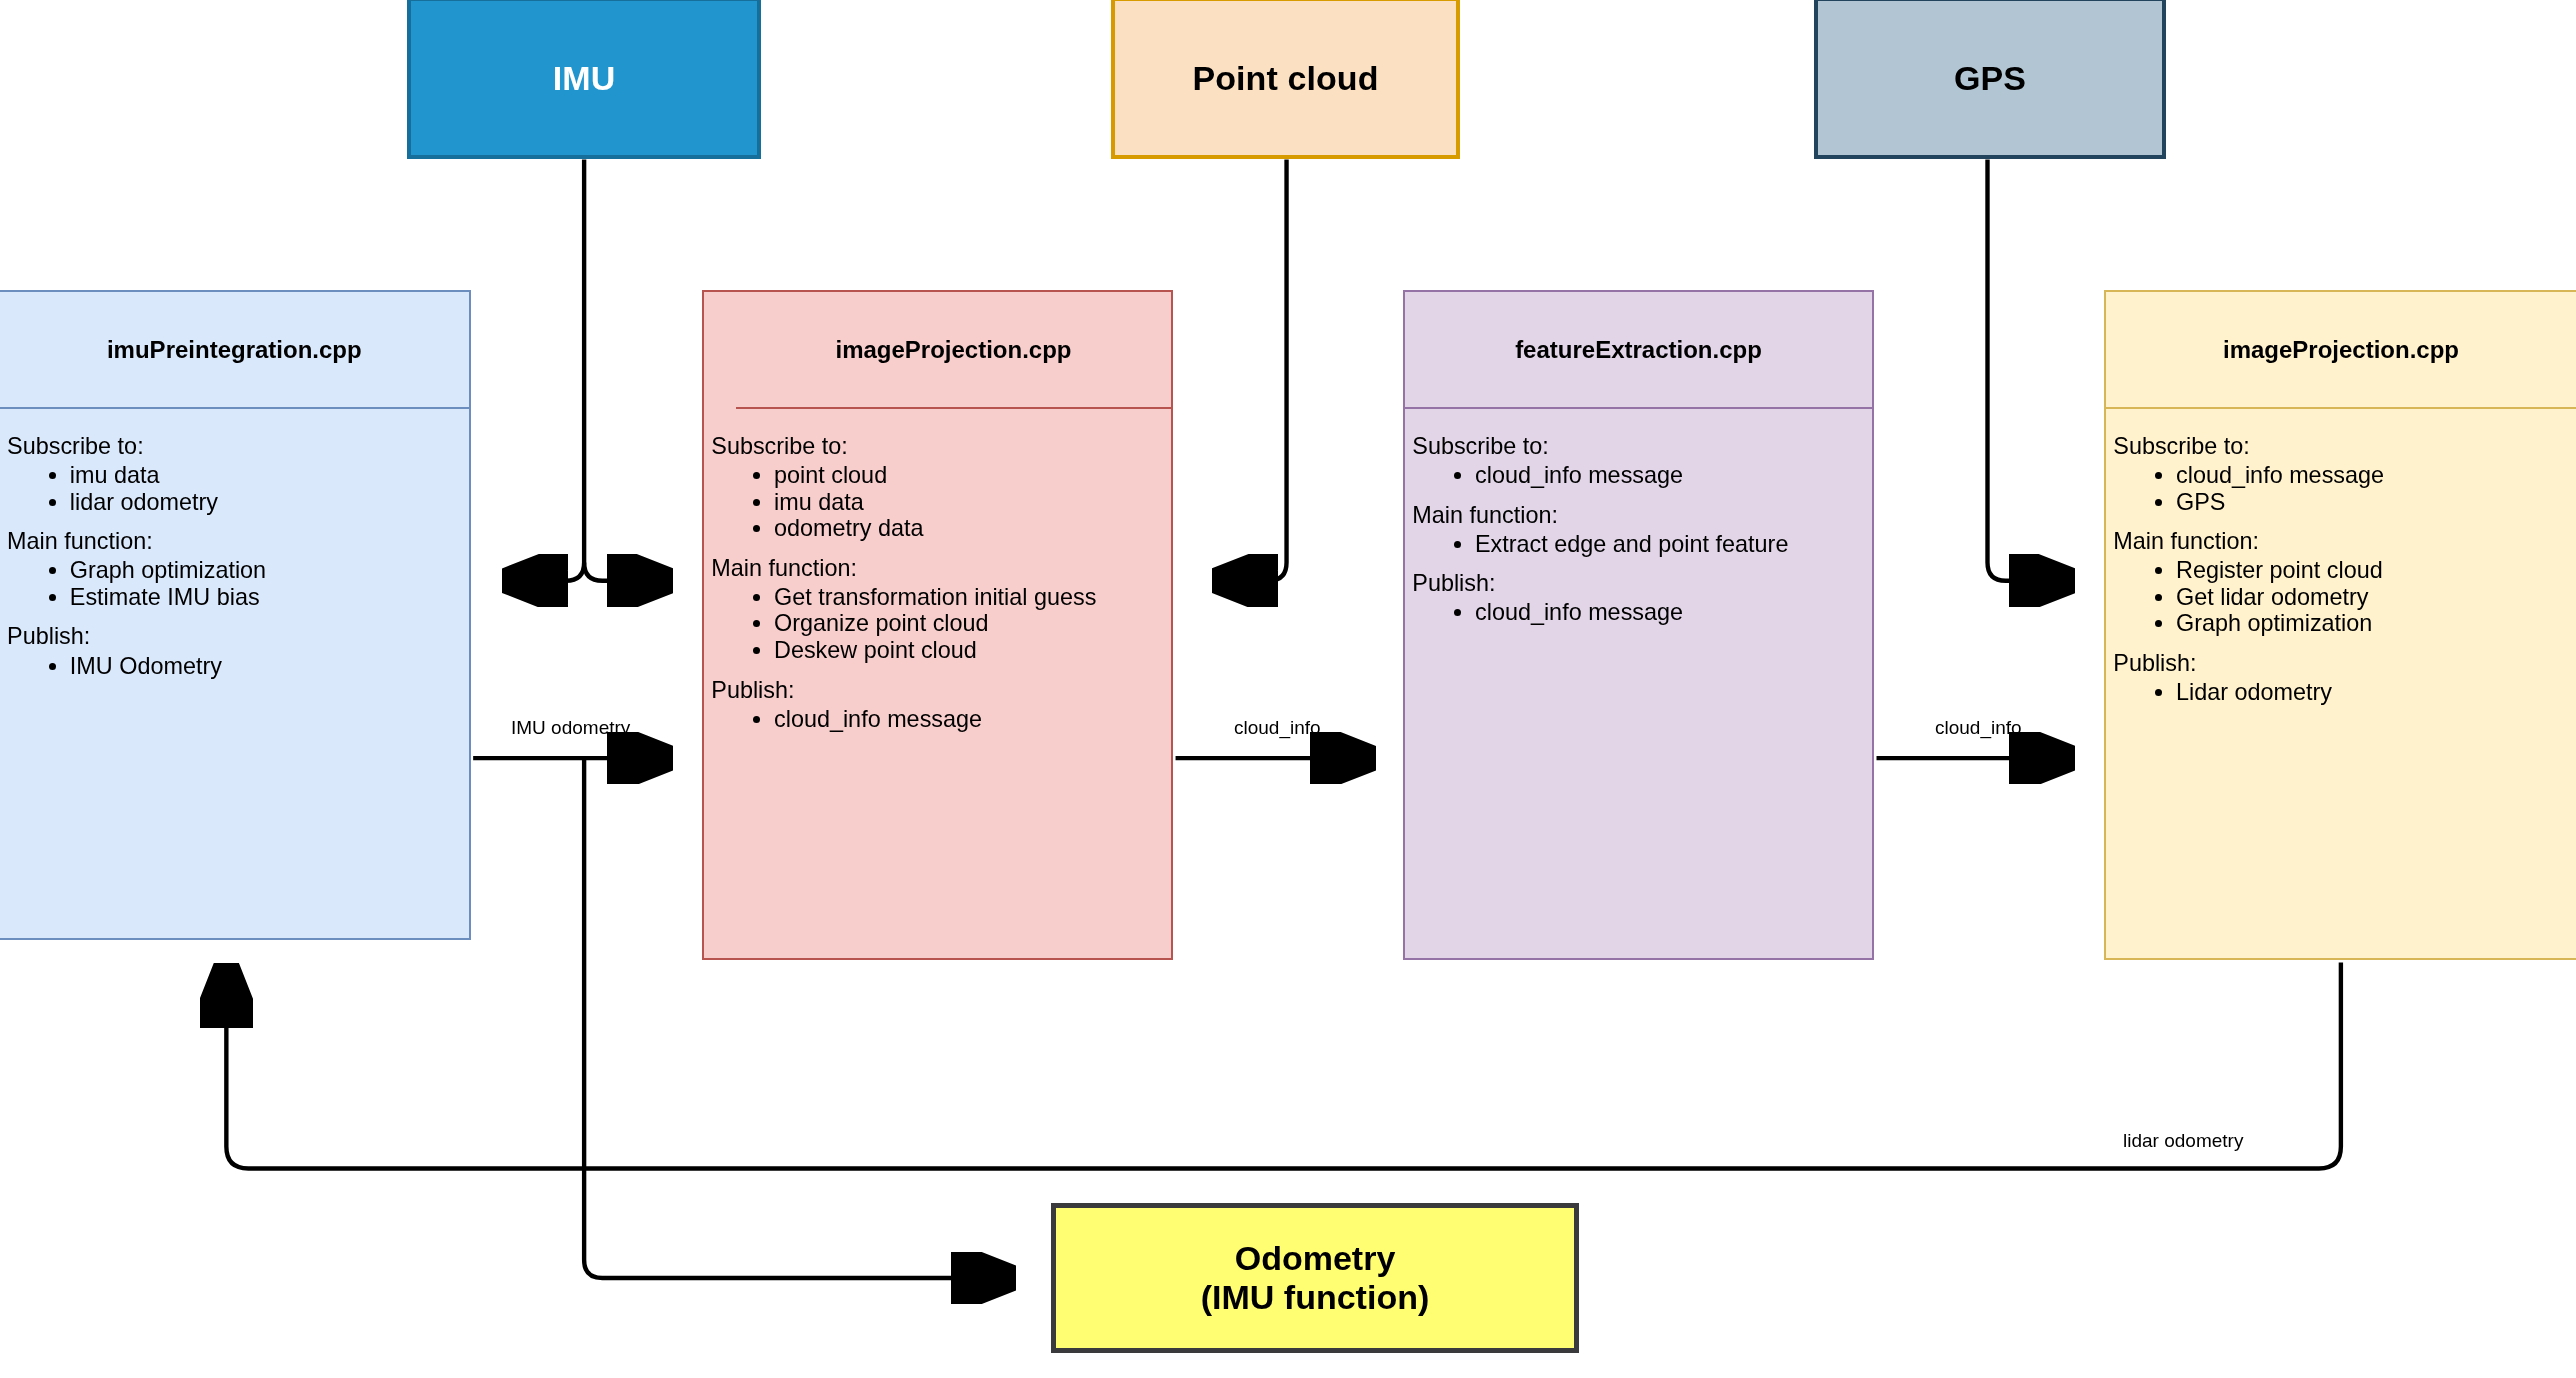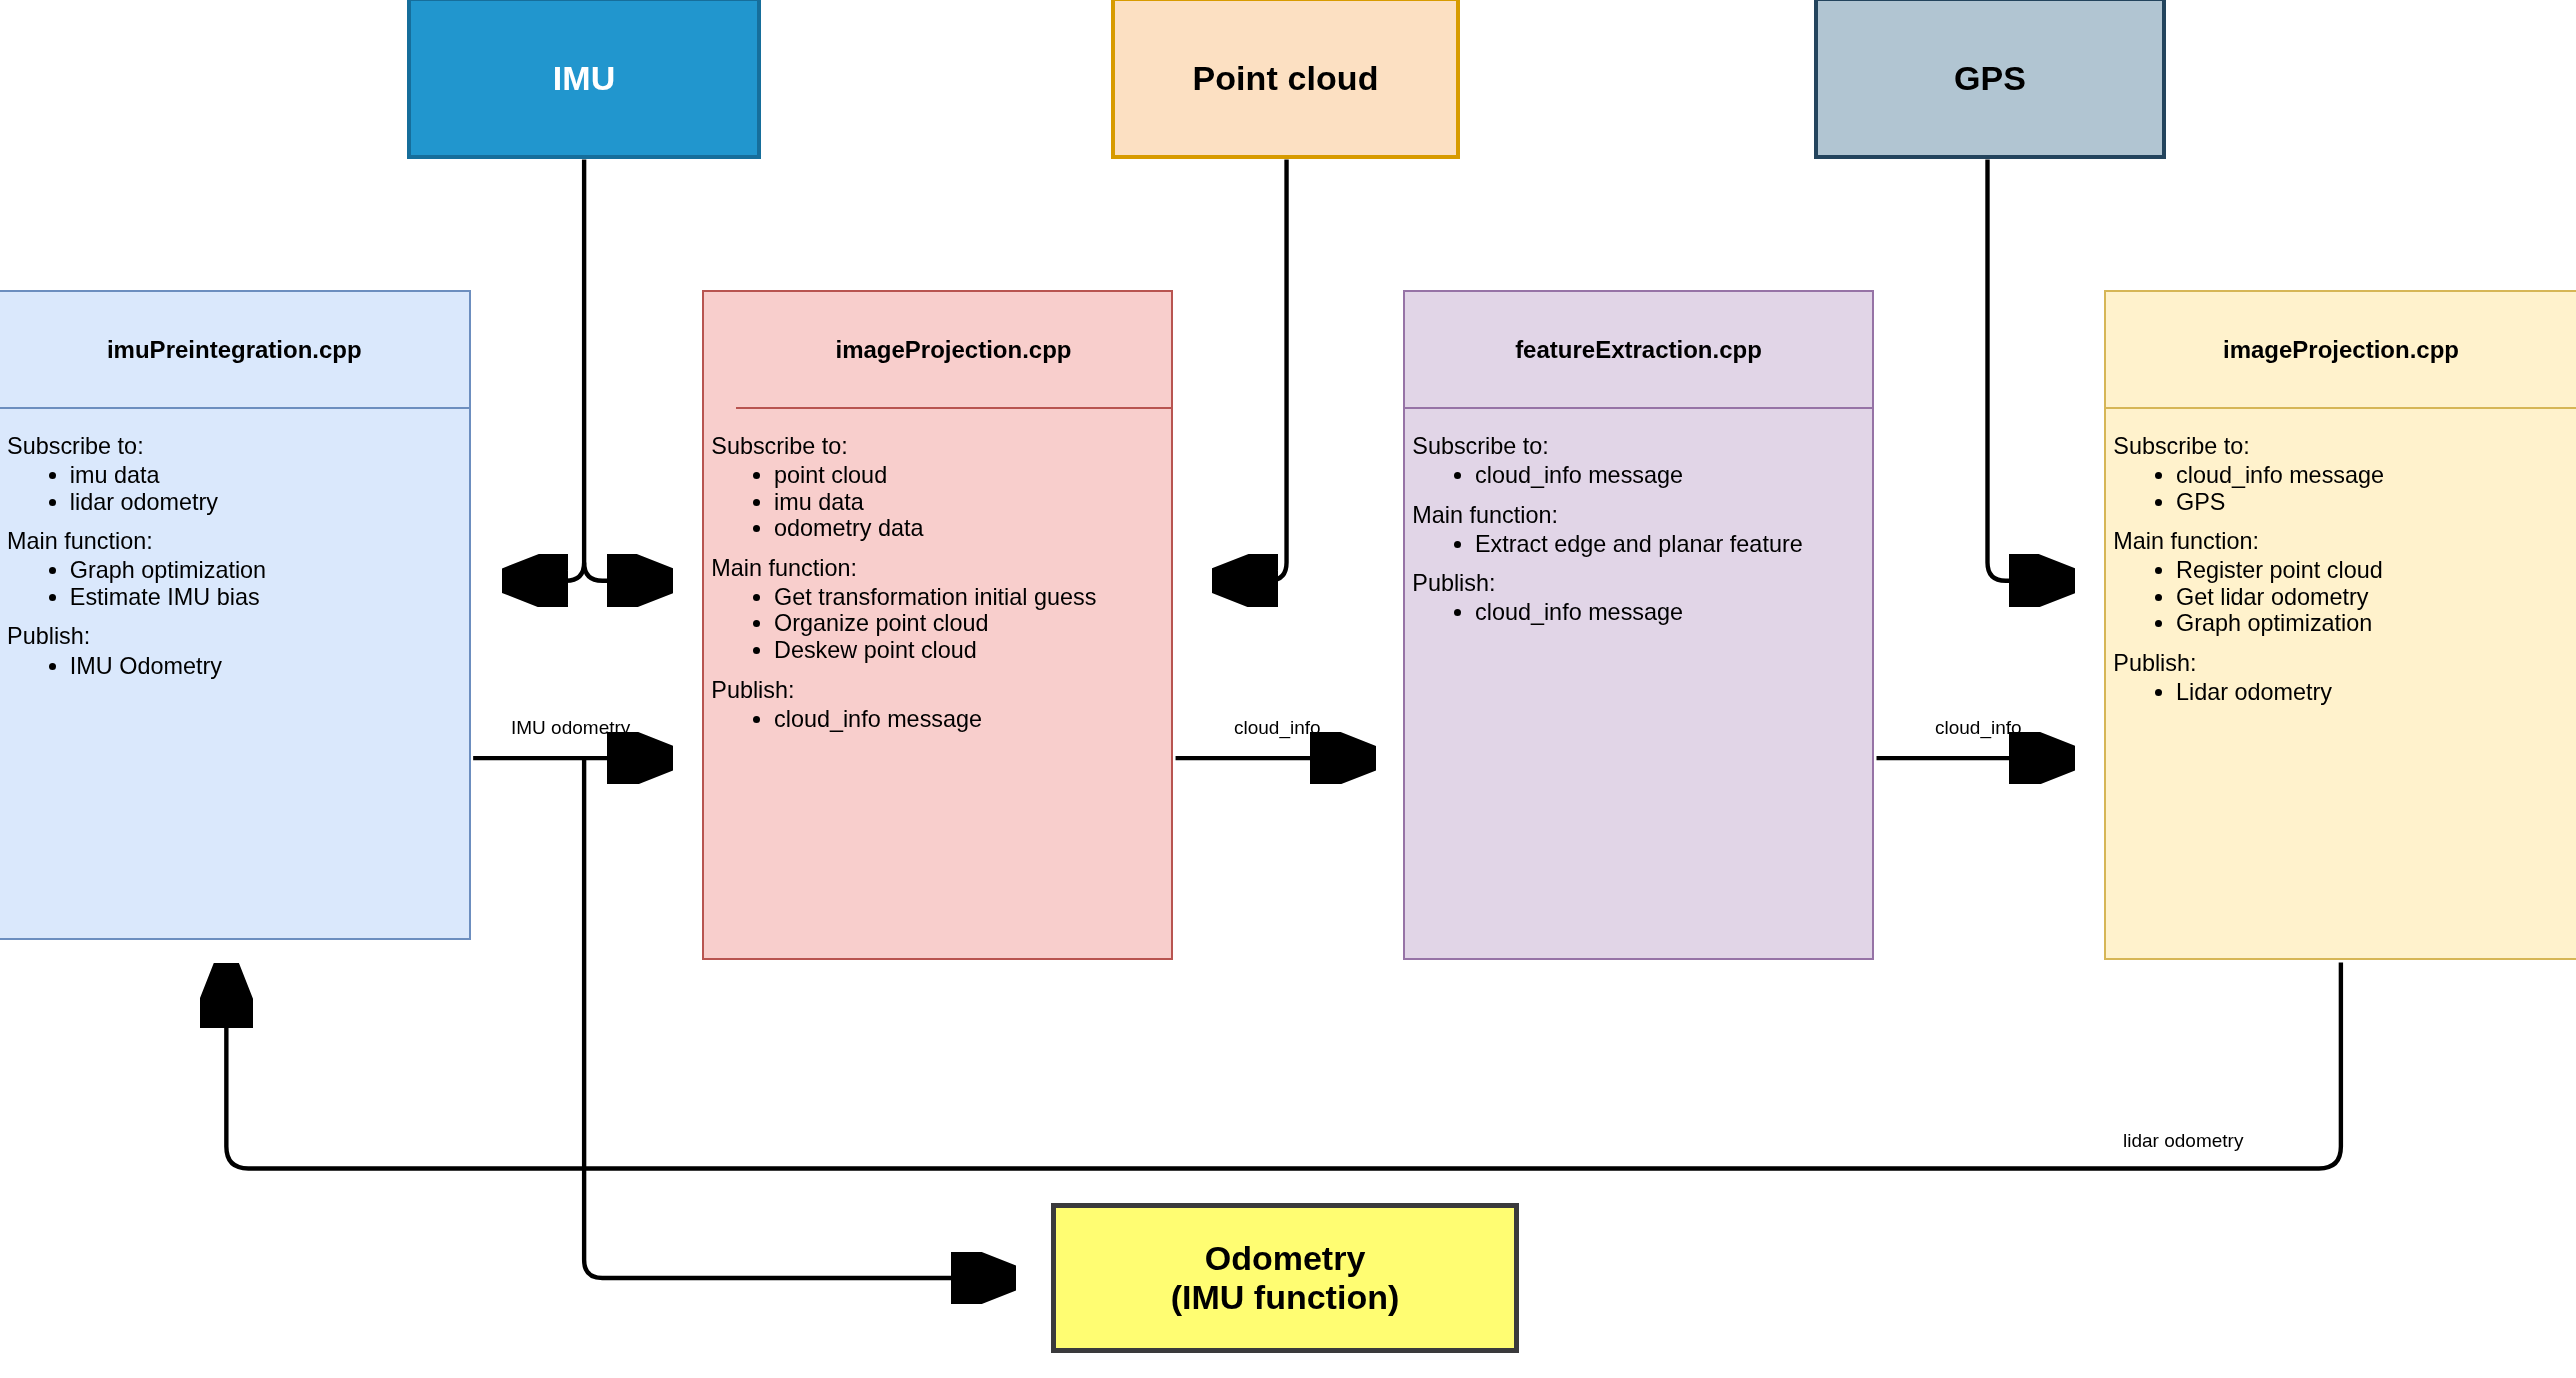--- a/index.html
+++ b/index.html
@@ -49,21 +49,21 @@
     color: #000000;
   }
   #node-gps {
     left: 1814px; top: -2.9px; width: 352px; height: 162px;
     background: #B1C5D2;
     border-color: #23445D;
     color: #000000;
   }
   
   #node-odometry {
-    left: 1051px; top: 1203px; width: 468px; height: 150px;
+    left: 1051px; top: 1203px; width: 528px; height: 150px;
     background: #FFFD72;
     border-color: #3A3A3C;
     border-width: 5.1px;
     display: flex;
     flex-direction: column;
     align-items: center;
     justify-content: center;
     text-align: center;
     font-weight: bold;
     font-size: 34px;
@@ -252,21 +252,21 @@
 
   <div class="node module" id="node-featext">
     <div class="mod-header">featureExtraction.cpp</div>
     <div class="mod-body">
       <div class="sec-title">Subscribe to:</div>
       <ul class="items">
         <li>cloud_info message</li>
       </ul>
       <div class="sec-title">Main function:</div>
       <ul class="items">
-        <li>Extract edge and planar feature</li>
+        <li>Extract edge and point feature</li>
       </ul>
       <div class="sec-title">Publish:</div>
       <ul class="items">
         <li>cloud_info message</li>
       </ul>
     </div>
   </div>
 
   <div class="node module" id="node-mapopt">
     <div class="mod-header">imageProjection.cpp</div>

